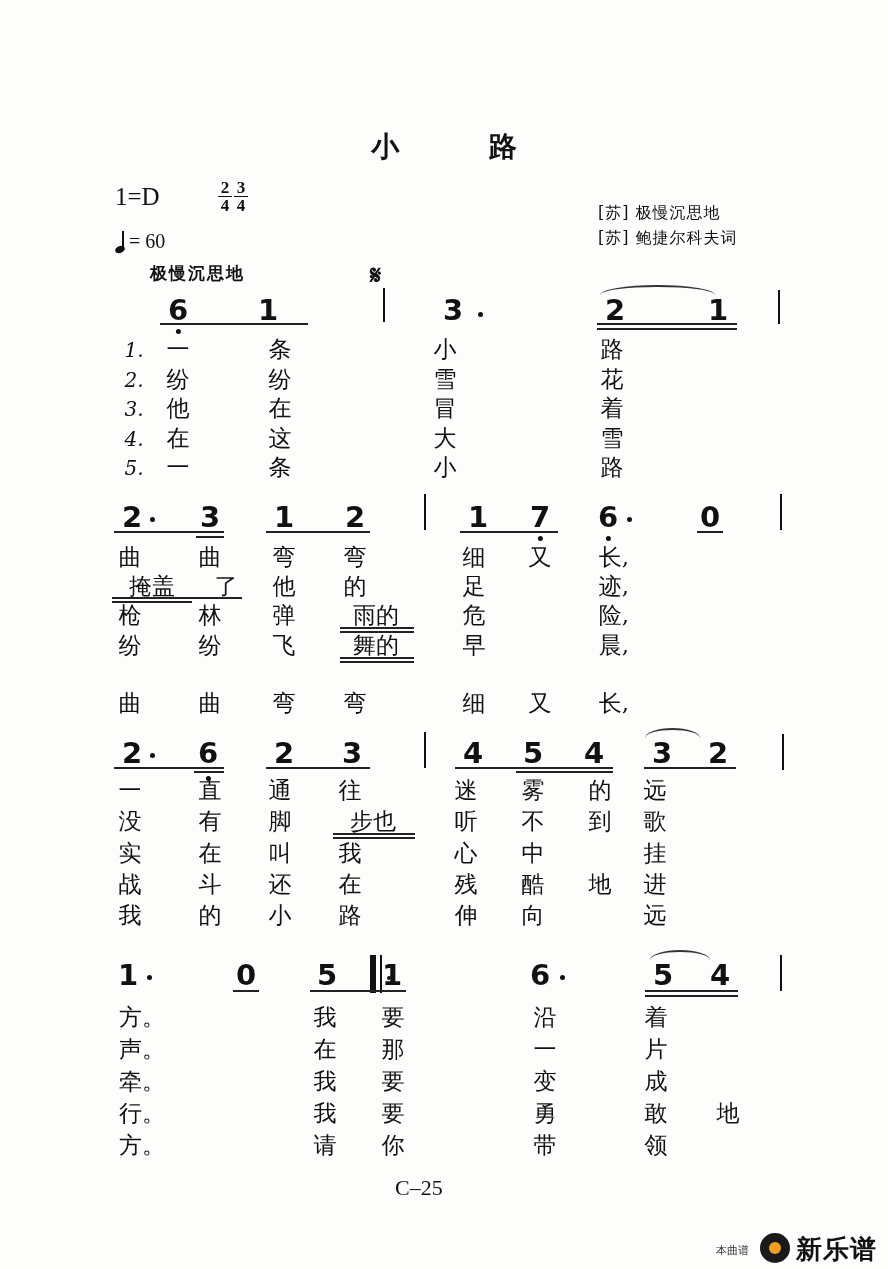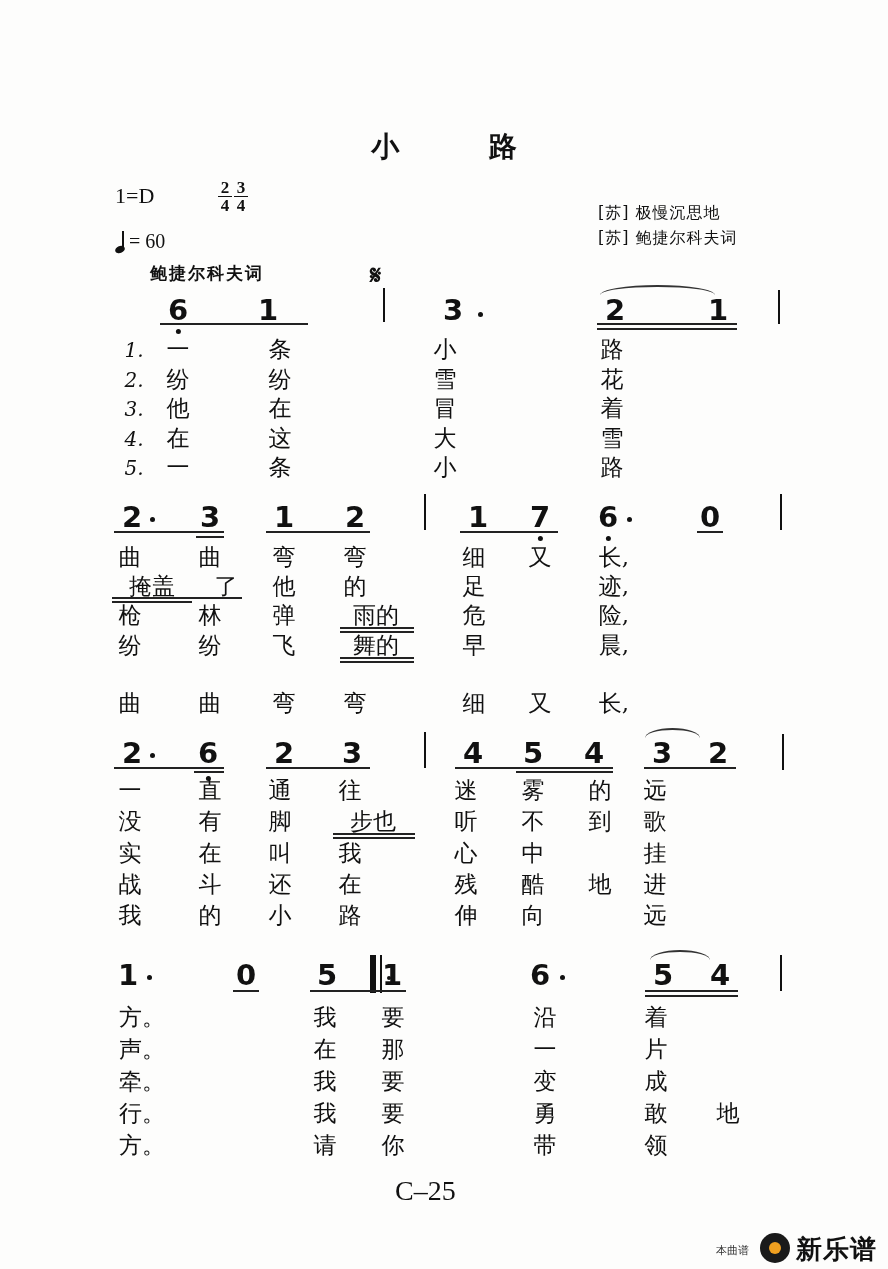--- a/index.html
+++ b/index.html
@@ -7,21 +7,21 @@
     width: 888px; height: 1269px; position: relative; overflow: hidden;
     background: #fdfdfc; color: #111;
     font-family: "DejaVu Serif", serif;
   }
   .abs { position: absolute; }
   .title {
     left: 0; width: 888px; top: 128px; text-align: center;
     font-family: "DejaVu Sans", sans-serif; font-size: 28px; font-weight: bold;
     letter-spacing: 40px; padding-left: 40px; box-sizing: border-box;
   }
-  .key { left: 115px; top: 183px; font-size: 22px; font-family: "Liberation Serif", serif; }
+  .key { left: 115px; top: 183px; font-size: 25px; font-family: "Liberation Serif", serif; }
   .time-sig { left: 218px; top: 180px; font-family: "Liberation Serif", serif; font-size: 17px; font-weight: bold; display: flex; gap: 2px; }
   .frac { display: flex; flex-direction: column; align-items: center; line-height: 15px; }
   .frac .bar { width: 14px; border-top: 1.5px solid #111; margin: 1px 0; }
   .tempo { left: 115px; top: 230px; font-size: 20px; font-family: "Liberation Serif", serif; display: flex; align-items: flex-end; }
   .tempo .note { width: 10px; height: 22px; position: relative; margin-right: 4px; }
   .tempo .note .stem { position: absolute; right: 1px; top: 0; width: 2px; height: 19px; background: #111; }
   .tempo .note .head { position: absolute; left: 0; bottom: 0; width: 10px; height: 7px; border-radius: 50%; background: #111; transform: rotate(-20deg); }
   .expr { left: 150px; top: 262px; font-family: "DejaVu Sans", sans-serif; font-size: 17px; font-weight: bold; letter-spacing: 2px; }
   .segno { left: 370px; top: 260px; font-size: 26px; font-weight: bold; font-family: "DejaVu Serif", serif; }
   .credits { left: 598px; top: 200px; font-family: "DejaVu Serif", serif; font-size: 16px; line-height: 25px; }
@@ -35,21 +35,21 @@
   .aug { position: absolute; width: 5px; height: 5px; border-radius: 50%; background: #111; }
   .uline { position: absolute; height: 2px; background: #222; }
   .barline { position: absolute; width: 2px; background: #111; }
   .thick { width: 6px; }
   .slur { position: absolute; border-top: 2px solid #333; border-radius: 50% 50% 0 0 / 100% 100% 0 0; height: 8px; }
   .lyric {
     position: absolute; font-family: "DejaVu Serif", serif; font-size: 23px; line-height: 30px;
     transform: translateX(-50%); white-space: nowrap;
   }
   .vnum { font-style: italic; font-size: 20px; }
-  .page-num { left: 395px; top: 1175px; font-family: "Liberation Serif", serif; font-size: 28px; }
+  .page-num { left: 395px; top: 1175px; font-family: "Liberation Serif", serif; font-size: 22px; }
   .logo-small { left: 716px; top: 1243px; font-size: 11px; font-family: "DejaVu Sans", sans-serif; color: #333; }
   .logo-disc { left: 760px; top: 1233px; width: 30px; height: 30px; border-radius: 50%; background: #1a1a1a; }
   .logo-disc::after { content: ""; position: absolute; left: 9px; top: 9px; width: 12px; height: 12px; border-radius: 50%; background: #f0a020; }
   .logo-text { left: 796px; top: 1232px; font-family: "DejaVu Sans", sans-serif; font-weight: bold; font-size: 26px; letter-spacing: 1px; }
 </style>
 </head>
 <body>
 
 <div class="abs title">小  路</div>
 
@@ -66,21 +66,21 @@
     <span>4</span>
   </div>
 </div>
 <div class="abs tempo">
   <span class="note">
       <span class="stem"></span>
       <span class="head"></span>
     </span>
   <span>= 60</span>
 </div>
-<div class="abs expr">鲍捷尔科夫词</div>
+<div class="abs expr">极慢沉思地</div>
 <div class="abs segno">𝄋</div>
 <div class="abs credits">
   <div>[苏] 极慢沉思地</div>
   <div>[苏] 鲍捷尔科夫词</div>
 </div>
 
 <div>
   <div class="barline" style="left:383px;top:288px;height:34px;"></div>
   <div class="barline" style="left:778px;top:290px;height:34px;"></div>
   <div class="slur" style="left:600px;top:285px;width:115px;"></div>

